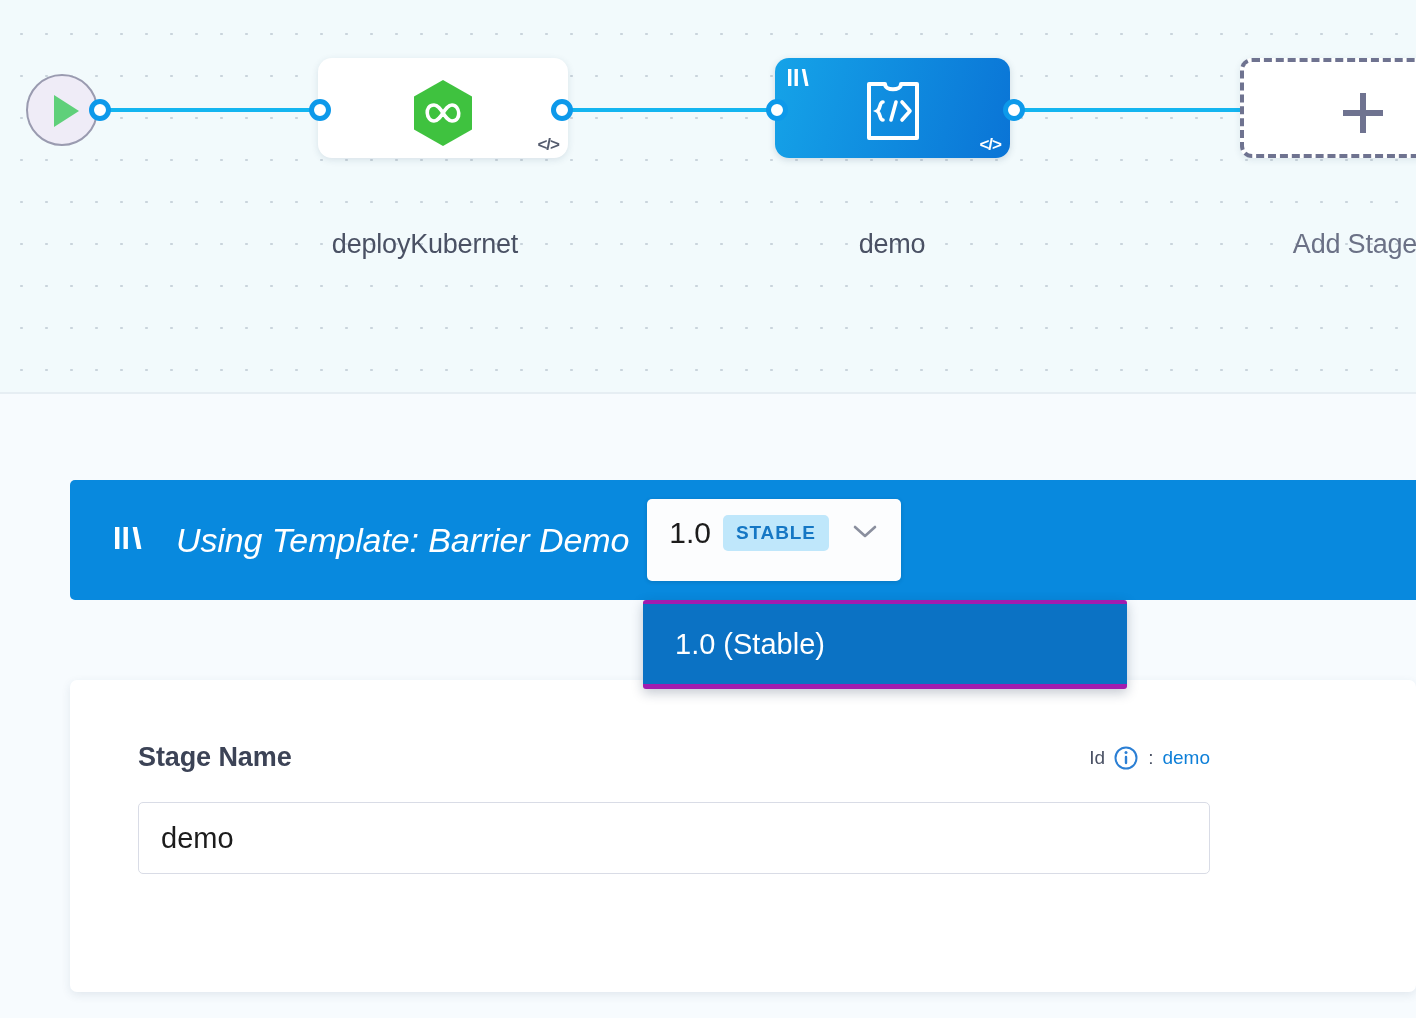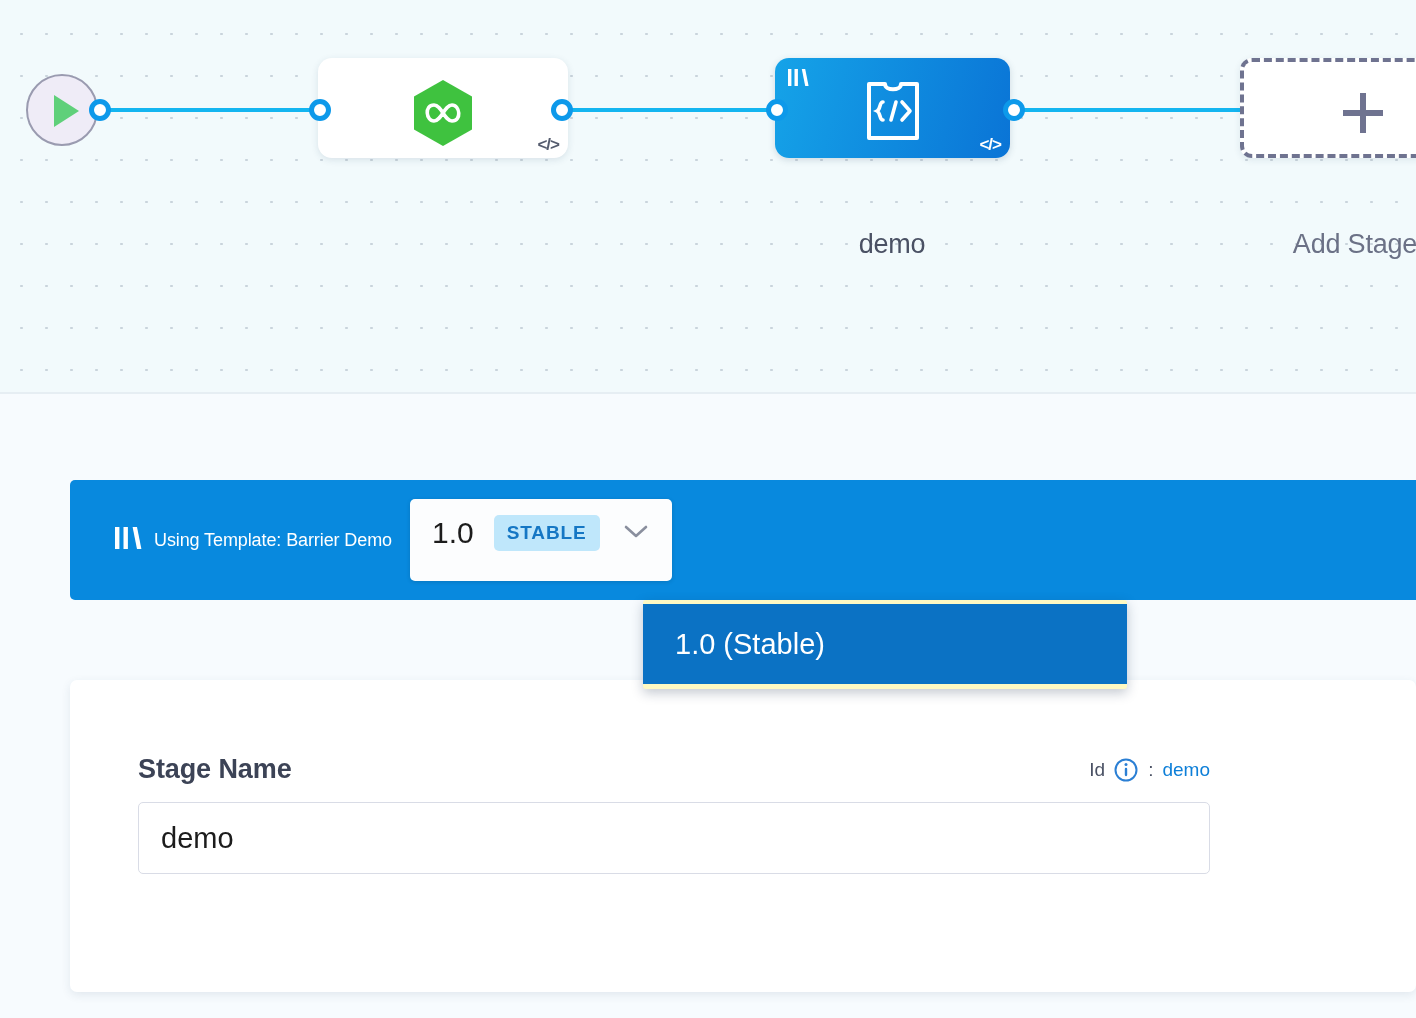--- a/index.html
+++ b/index.html
@@ -156,67 +156,68 @@
     width: 1346px;
     height: 120px;
     background: #0889de;
     border-radius: 5px 0 0 5px;
     display: flex;
     align-items: center;
     z-index: 3;
   }
   #template-banner .banner-bars { margin-left: 44px; }
   #banner-text {
-    margin-left: 10px;
+    margin-left: 32px;
     color: #ffffff;
-    font-size: 18px;
+    font-size: 34px;
     letter-spacing: -0.1px;
     white-space: nowrap;
+    font-style: italic;
   }
 
   
   #version-select {
     margin-left: 18px;
     height: 82px;
     background: #fcfdfe;
     border-radius: 5px;
     display: flex;
     align-items: center;
     padding: 0 16px 15px 22px;
     box-sizing: border-box;
     box-shadow: 0 1px 4px rgba(0,0,0,0.14);
   }
   #version-value {
     font-size: 30px;
     color: #1c1c1c;
     font-weight: 500;
   }
   #version-badge {
-    margin-left: 20px;
+    margin-left: 12px;
     background: #bfe7fb;
     color: #1577c4;
     font-size: 19px;
     font-weight: bold;
     letter-spacing: 0.9px;
     padding: 7px 13px;
     border-radius: 5px;
   }
   #version-chevron {
     margin-left: 22px;
     margin-right: 6px;
     display: inline-block;
   }
 
   
   #version-dropdown {
     position: absolute;
     left: 643px;
     top: 206px;
     width: 484px;
-    background: #fef9c3;
+    background: #a21caf;
     border-radius: 3px;
     box-shadow: 0 4px 12px rgba(20,40,70,0.25);
     padding: 4px 0 5px 0;
     box-sizing: border-box;
     z-index: 9;
   }
   #version-dropdown .opt {
     height: 80px;
     display: flex;
     align-items: center;
@@ -239,21 +240,21 @@
     height: 312px;
     background: #ffffff;
     border-radius: 7px;
     box-shadow: 0 3px 10px rgba(40,70,100,0.10);
     z-index: 2;
   }
 
   #form-row {
     position: absolute;
     left: 68px;
-    top: 74px;
+    top: 62px;
     width: 1072px;
     display: flex;
     align-items: center;
     justify-content: space-between;
   }
   #stage-name-label {
     font-size: 27px;
     font-weight: bold;
     color: #3c4356;
     letter-spacing: -0.1px;
@@ -306,20 +307,21 @@
       <svg width="66" height="70" viewBox="0 0 66 70">
         <polygon points="33,2 62,18.5 62,51.5 33,68 4,51.5 4,18.5" fill="#3fc23f"></polygon>
         <path d="M24 43 C16 43 14 27 24 27 C31.5 27 34.5 43 42 43 C52 43 50 27 42 27 C34.5 27 31.5 43 24 43 Z" fill="none" stroke="#ffffff" stroke-width="3.6" stroke-linecap="round"></path>
       </svg>
     </span>
     <span class="code-badge dark">&lt;/&gt;</span>
   </div>
   <div class="conn-dot" style="left:551px;"></div>
 
   <div class="node-label two-line" style="left:280px; top:215px; width:290px;">
+    <div>deployKubernet</div>
   </div>
 
   <div class="conn-dot" style="left:766px;"></div>
   <div class="stage-node blue" style="left:775px; width:235px;">
     <span class="tmpl-bars">
       <svg width="24" height="22" viewBox="0 0 24 22">
         <rect x="1" y="2" width="3.4" height="17" fill="#ffffff"></rect>
         <rect x="7.5" y="2" width="3.4" height="17" fill="#ffffff"></rect>
         <polygon points="14.8,2 18.2,2 21.6,19 18.2,19" fill="#ffffff"></polygon>
       </svg>

